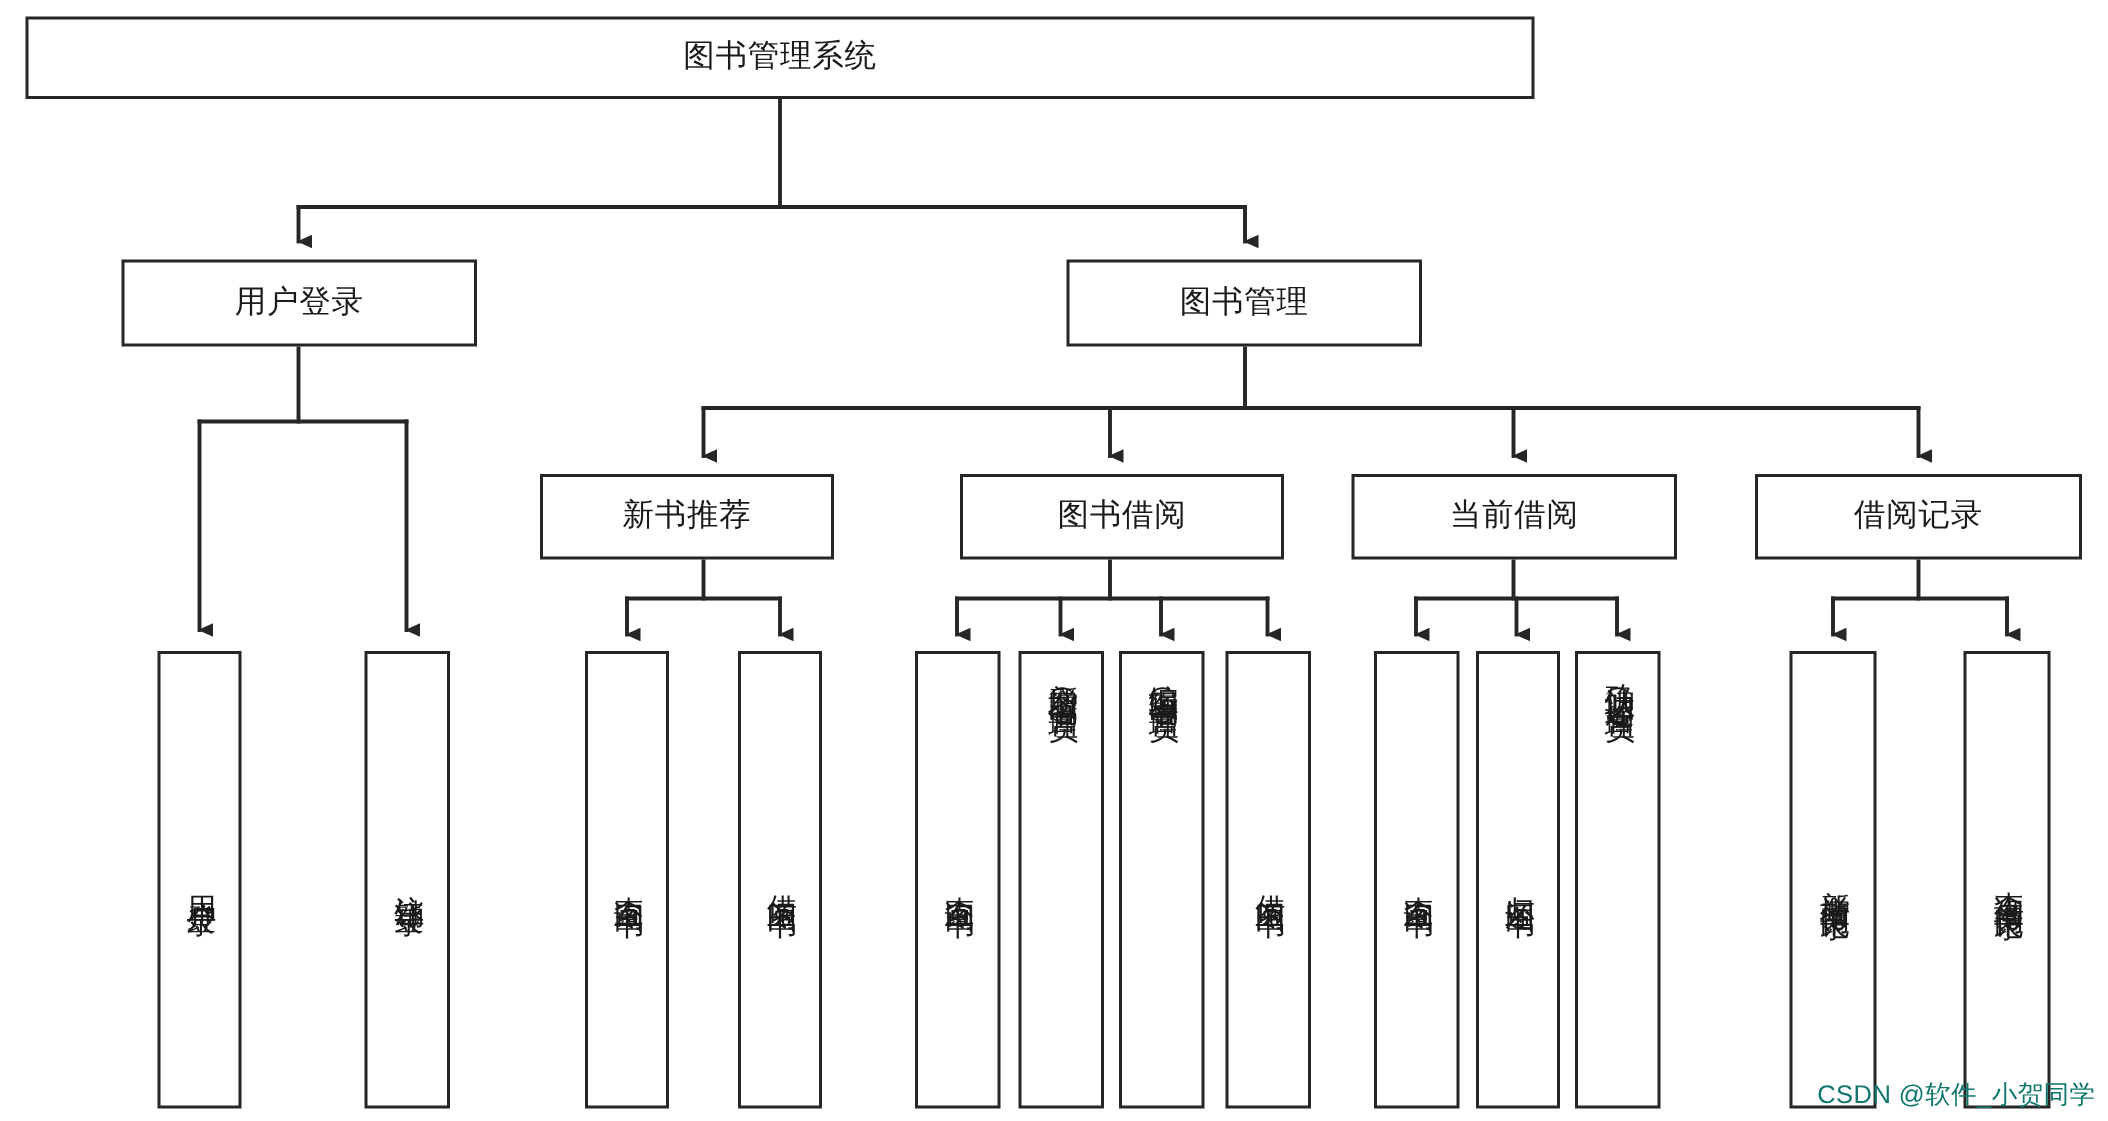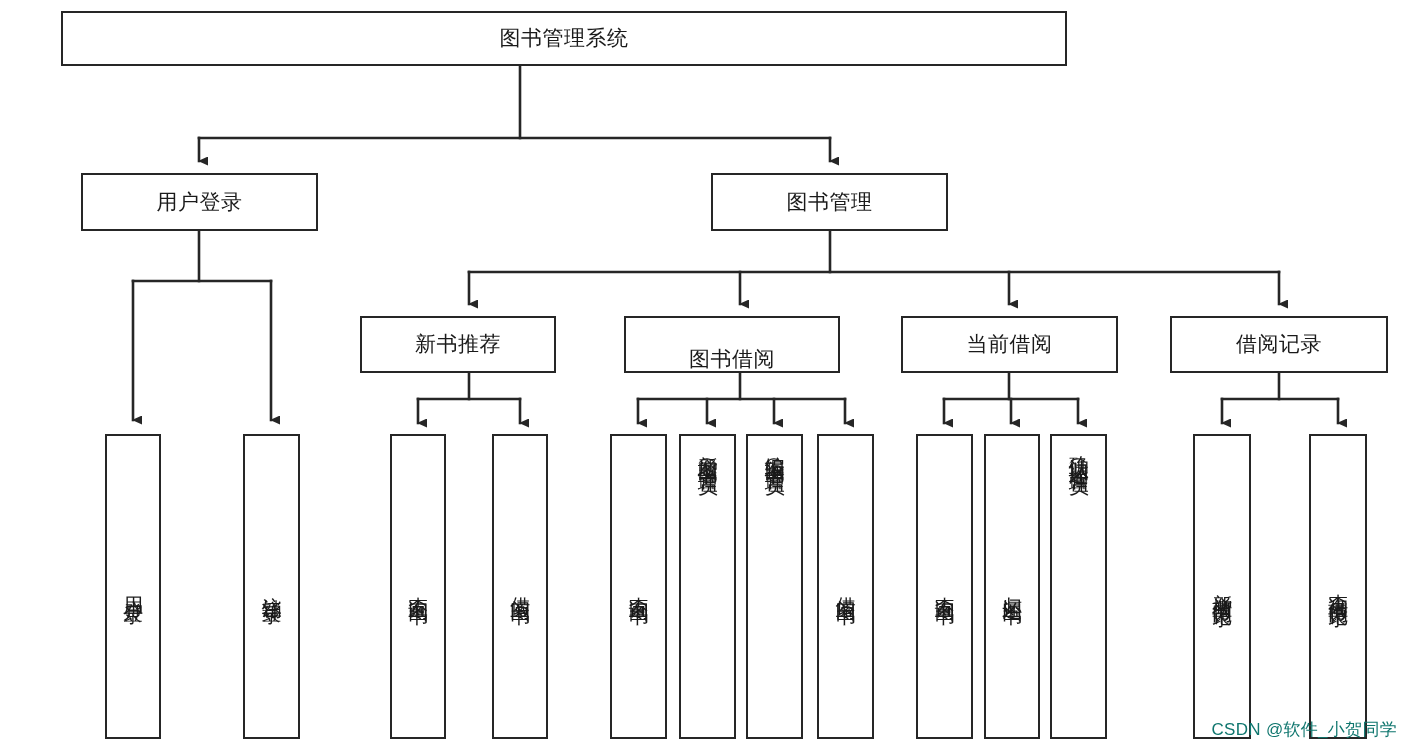--- a/index.html
+++ b/index.html
@@ -124,37 +124,37 @@
       <path d="M1078,399 L1078,423" marker-end="url(#arrowhead)"></path>
 
       <path d="M1279,373 L1279,399"></path>
       <path d="M1222,399 L1338,399"></path>
       <path d="M1222,399 L1222,423" marker-end="url(#arrowhead)"></path>
       <path d="M1338,399 L1338,423" marker-end="url(#arrowhead)"></path>
 
     </g>
   </svg>
 
-  <div class="node-box" style="left:17px; top:11px; width:1006px; height:55px;margin-left:44px;">
+  <div class="node-box" style="left:17px; top:11px; width:1006px; height:55px;">
     <span class="node-label">图书管理系统</span>
   </div>
 
   <div class="node-box" style="left:81px; top:173px; width:237px; height:58px;">
     <span class="node-label">用户登录</span>
   </div>
 
   <div class="node-box" style="left:711px; top:173px; width:237px; height:58px;">
     <span class="node-label">图书管理</span>
   </div>
 
   <div class="node-box" style="left:360px; top:316px; width:196px; height:57px;">
     <span class="node-label">新书推荐</span>
   </div>
 
-  <div class="node-box" style="left:624px; top:316px; width:216px; height:57px;align-items:flex-end;">
+  <div class="node-box" style="left:640px; top:316px; width:216px; height:57px;">
     <span class="node-label">图书借阅</span>
   </div>
 
   <div class="node-box" style="left:901px; top:316px; width:217px; height:57px;">
     <span class="node-label">当前借阅</span>
   </div>
 
   <div class="node-box" style="left:1170px; top:316px; width:218px; height:57px;text-align:right;">
     <span class="node-label">借阅记录</span>
   </div>

